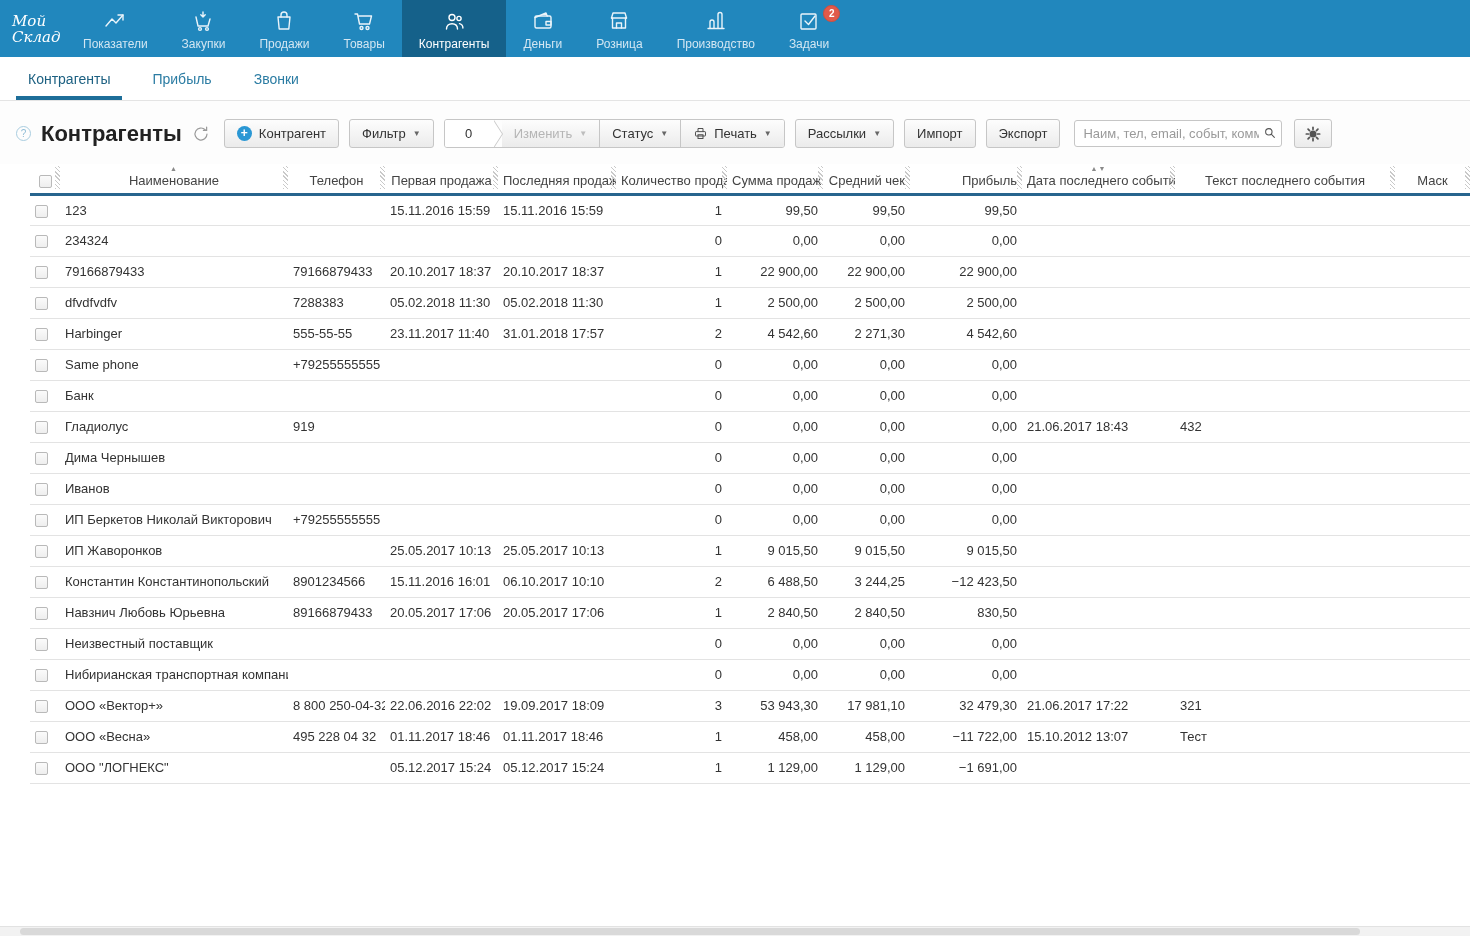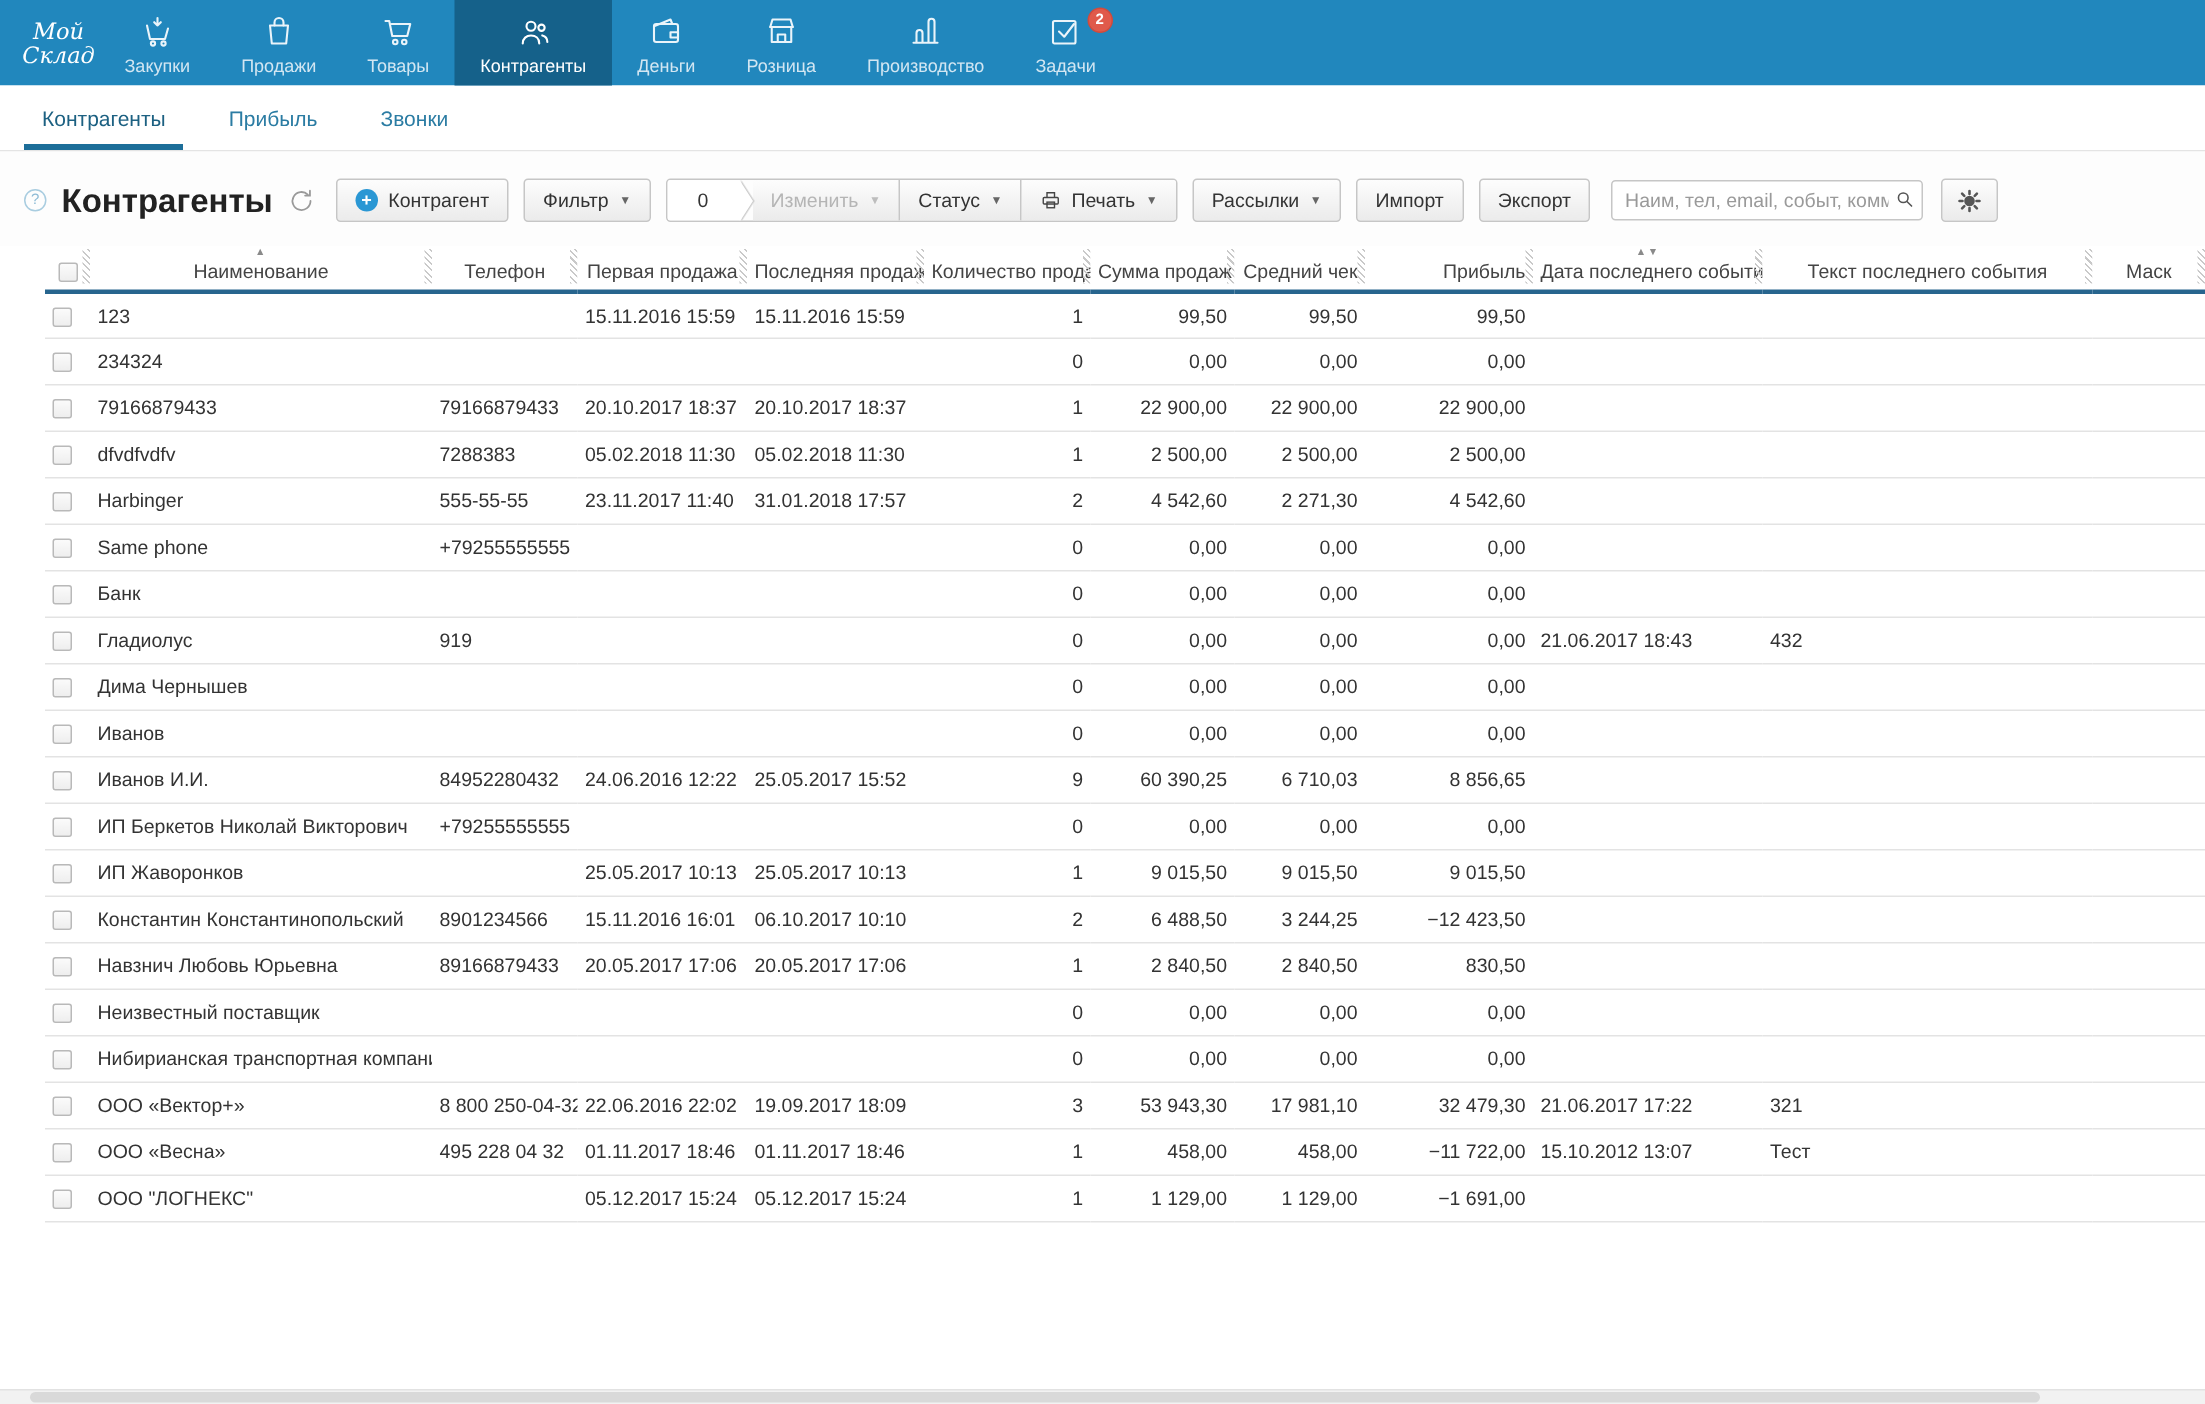--- a/index.html
+++ b/index.html
@@ -2,21 +2,21 @@
 <html style="--nav-bg: #2187bd; --nav-active-bg: #15618a; --badge-bg: #e05a4b; --accent: #2a97d4; --accent-dark: #1d6e99; --header-border: #27658e;"><head>
 <meta charset="utf-8">
 <style>
   * { box-sizing: border-box; margin: 0; padding: 0; }
   html,body { width:1470px; height:936px; overflow:hidden; background:#fff;
     font-family:"Liberation Sans", sans-serif; color:#333; }
 
   
   .topnav { height:57px; background:var(--nav-bg,#2187bd); display:flex; align-items:stretch; }
   .logo { width:66px; display:flex; flex-direction:column; justify-content:center; padding-left:12px;
-    color:#fff; font-family:"DejaVu Serif", serif; font-style:italic; font-size:15px; line-height:16px; cursor:pointer;text-align:center; }
+    color:#fff; font-family:"DejaVu Serif", serif; font-style:italic; font-size:15px; line-height:16px; cursor:pointer; }
   .nav-item { position:relative; display:flex; flex-direction:column; align-items:center; justify-content:center;
     padding:0 17px; cursor:pointer; color:#d2e6f2; }
   .nav-item .nav-icon { height:26px; display:flex; align-items:flex-end; }
   .nav-item .nav-icon svg { width:24px; height:24px; stroke:#eaf4fa; fill:none; stroke-width:1.4;
     stroke-linecap:round; stroke-linejoin:round; }
   .nav-item .nav-label { font-size:12px; margin-top:4px; }
   .nav-item.active { background:var(--nav-active-bg,#15618a); color:#fff; }
   .nav-item.active .nav-icon svg { stroke:#fff; }
   .nav-badge { position:absolute; top:5px; right:6px; min-width:17px; height:17px; border-radius:9px;
     background:var(--badge-bg,#e05a4b); color:#fff; font-size:10px; font-weight:bold;
@@ -96,20 +96,29 @@
 
 <div class="topnav">
   <div class="logo">
     <span>Мой</span>
     <span>Склад</span>
   </div>
   <div id="nav-items" style="display:flex">
       <div class="nav-item">
         <span class="nav-icon">
           <svg viewBox="0 0 24 24">
+            <polyline points="3,17 9,10 13,14 20,6"></polyline>
+            <polyline points="15,6 20,6 20,11"></polyline>
+          </svg>
+        </span>
+        <span class="nav-label">Показатели</span>
+      </div>
+      <div class="nav-item">
+        <span class="nav-icon">
+          <svg viewBox="0 0 24 24">
             <path d="M12 3v5m0 0l-2.2-2.2M12 8l2.2-2.2"></path>
             <path d="M5 8l2 9h10l2-7"></path>
             <circle cx="9" cy="20" r="1.4"></circle>
             <circle cx="16" cy="20" r="1.4"></circle>
           </svg>
         </span>
         <span class="nav-label">Закупки</span>
       </div>
       <div class="nav-item">
         <span class="nav-icon">
@@ -430,34 +439,20 @@
           <td class="r">0</td>
           <td class="r">0,00</td>
           <td class="r">0,00</td>
           <td class="r">0,00</td>
           <td class=""></td>
           <td class=""></td>
           <td class=""></td>
         </tr>
         <tr class="data-row">
           <td><span class="cbx"></span></td>
-          <td class="">Иванов И.И.</td>
-          <td class="">84952280432</td>
-          <td class="">24.06.2016 12:22</td>
-          <td class="">25.05.2017 15:52</td>
-          <td class="r">9</td>
-          <td class="r">60 390,25</td>
-          <td class="r">6 710,03</td>
-          <td class="r">8 856,65</td>
-          <td class=""></td>
-          <td class=""></td>
-          <td class=""></td>
-        </tr>
-        <tr class="data-row">
-          <td><span class="cbx"></span></td>
           <td class="">ИП Беркетов Николай Викторович</td>
           <td class="">+79255555555</td>
           <td class=""></td>
           <td class=""></td>
           <td class="r">0</td>
           <td class="r">0,00</td>
           <td class="r">0,00</td>
           <td class="r">0,00</td>
           <td class=""></td>
           <td class=""></td>

